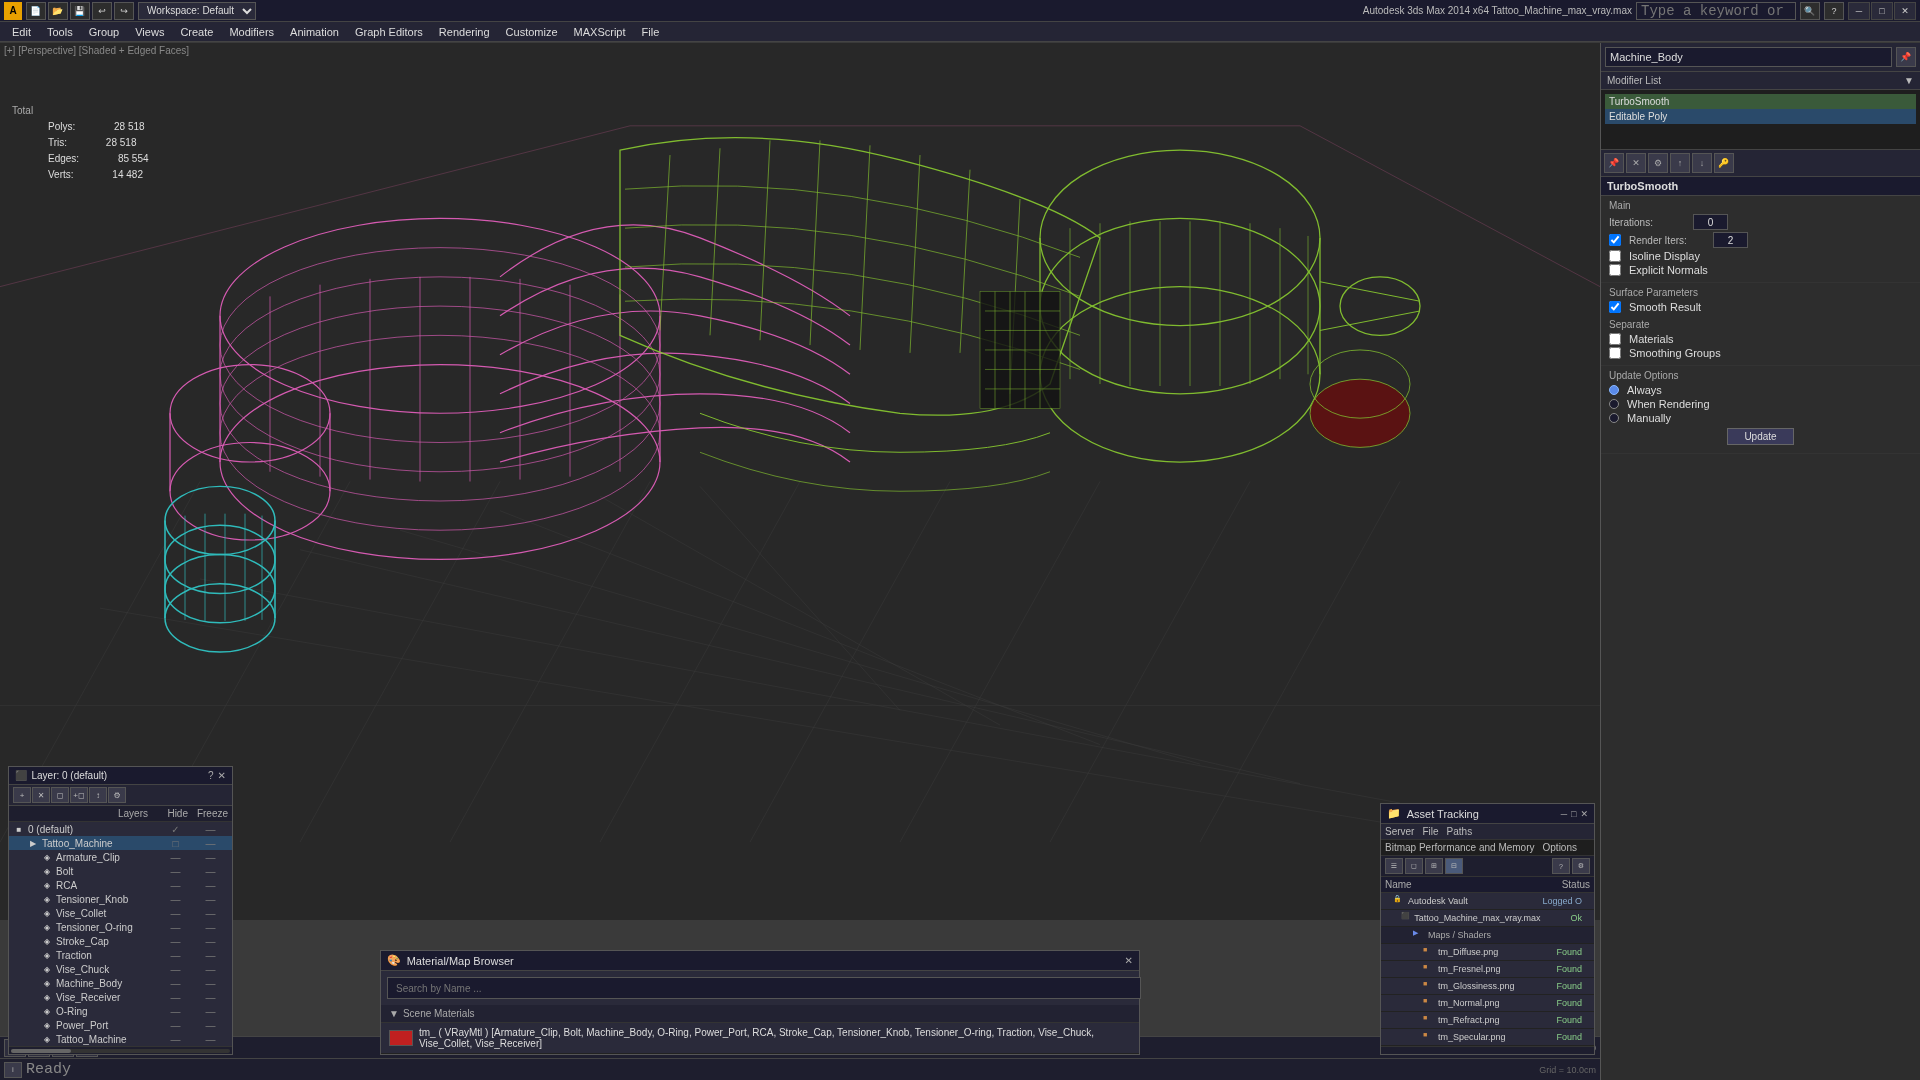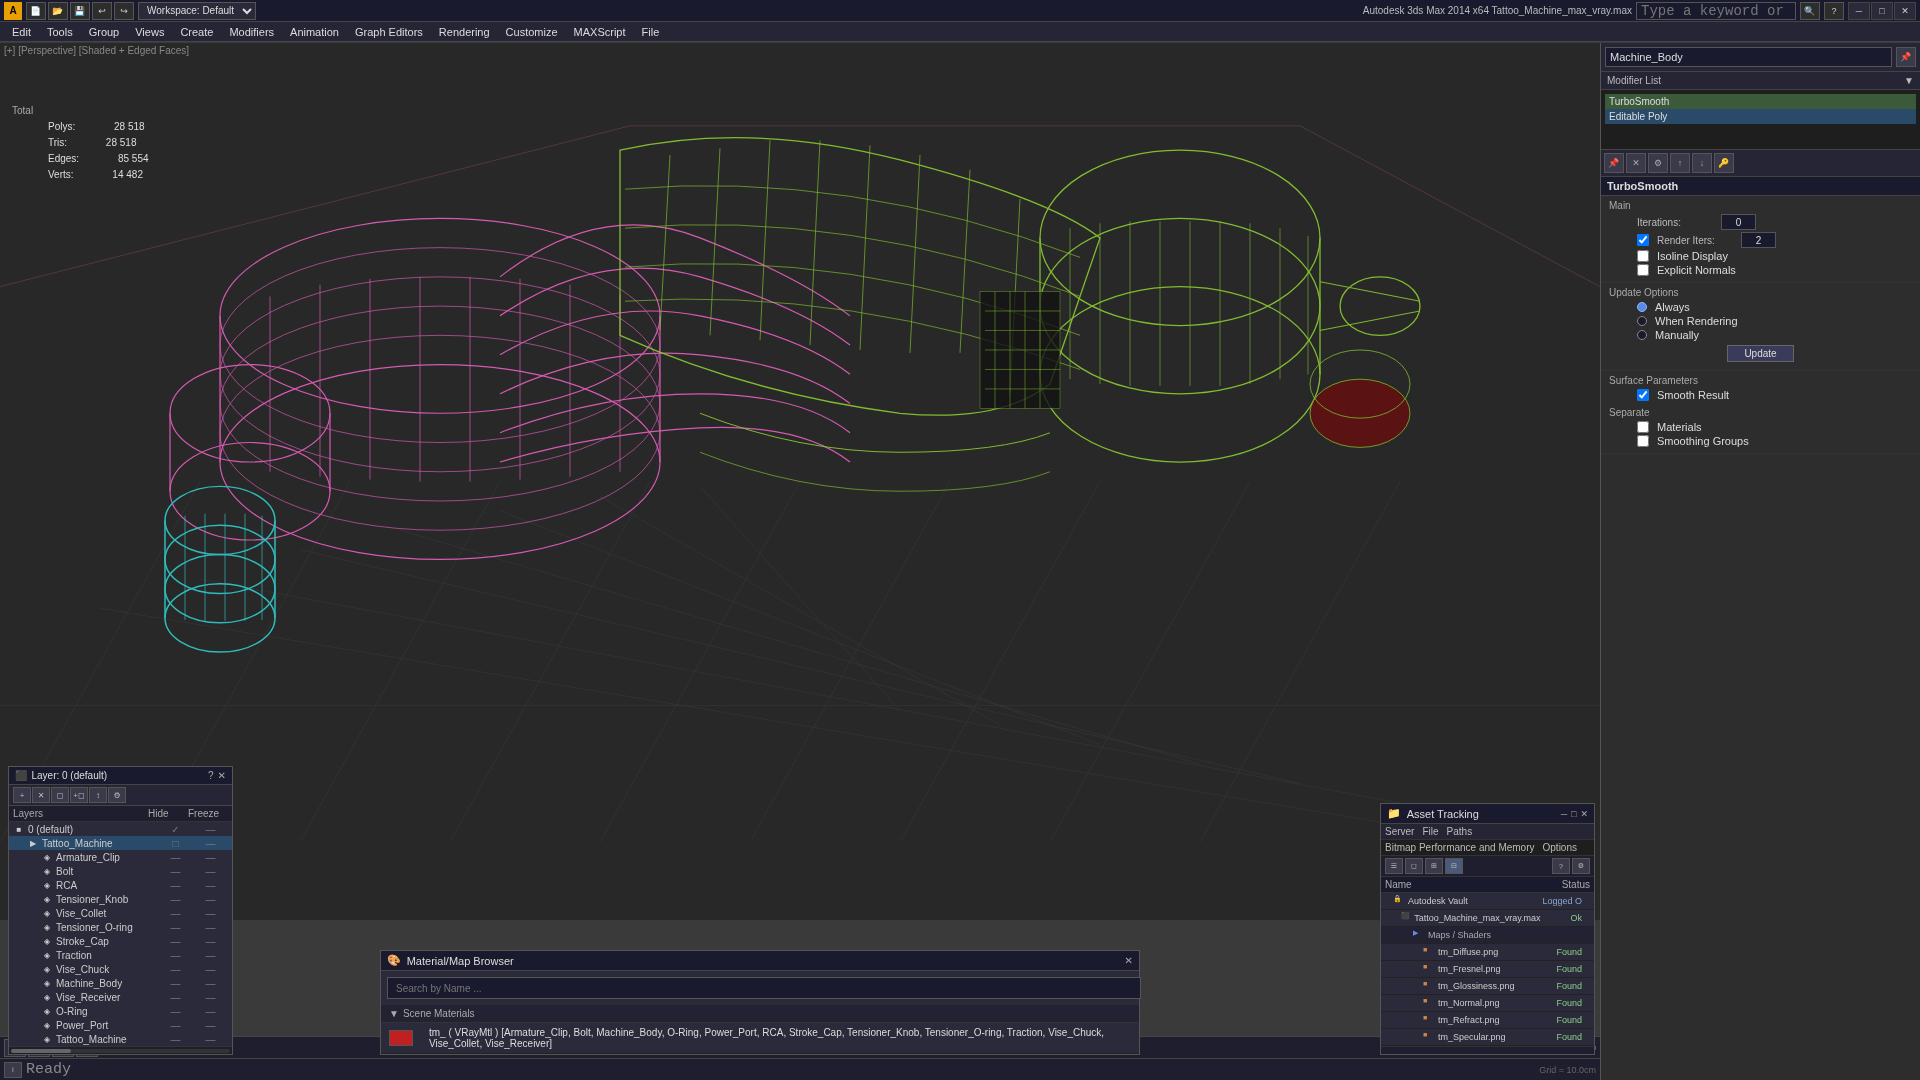--- a/index.html
+++ b/index.html
@@ -211,21 +211,20 @@
     .rpanel-section-title {
       font-size: 10px;
       color: #aaa;
       margin-bottom: 3px;
     }
     .rpanel-row {
       display: flex;
       align-items: center;
       margin-bottom: 2px;
       gap: 4px;
-      margin-left: 28px;
     }
     .rpanel-label {
       font-size: 10px;
       color: #bbb;
       min-width: 80px;
     }
     .rpanel-input {
       width: 35px;
       height: 16px;
       background: #1a1a2e;
@@ -325,21 +324,21 @@
     }
     .layers-header {
       display: flex;
       padding: 2px 4px;
       background: #1e1e2e;
       border-bottom: 1px solid #333;
       font-size: 10px;
       color: #aaa;
     }
     .layers-header span:first-child { flex: 1; }
-    .layers-header span { width: 40px; text-align: left; }
+    .layers-header span { width: 40px; text-align: right; }
     .layers-list {
       overflow-y: auto;
       max-height: 260px;
     }
     .layer-item {
       display: flex;
       align-items: center;
       padding: 1px 4px;
       font-size: 10px;
       color: #ccc;
@@ -431,21 +430,21 @@
       padding: 4px 8px;
       gap: 6px;
       border-bottom: 1px solid #222;
     }
     .mat-swatch {
       width: 24px; height: 16px;
       background: #888;
       border: 1px solid #555;
     }
     .mat-swatch.red { background: #c02020; }
-    .mat-item-text { font-size: 10px; color: #ddd; flex: 1; margin-left: 10px; }
+    .mat-item-text { font-size: 10px; color: #ddd; flex: 1; }
 
     
     #asset-tracking {
       position: absolute;
       right: 325px;
       bottom: 25px;
       width: 215px;
       background: #2a2a3a;
       border: 1px solid #555;
       z-index: 10;
@@ -821,51 +820,51 @@
       <input type="checkbox" class="rpanel-checkbox" style="">
       <label>Isoline Display</label>
     </div>
     <div class="rpanel-row">
       <input type="checkbox" class="rpanel-checkbox" style="">
       <label>Explicit Normals</label>
     </div>
   </div>
 
   <div class="rpanel-section">
+    <div class="rpanel-section-title">Surface Parameters</div>
+    <div class="rpanel-row">
+      <input type="checkbox" class="rpanel-checkbox" checked="" style="">
+      <label>Smooth Result</label>
+    </div>
+    <div class="rpanel-section-title" style="padding-top:4px;">Separate</div>
+    <div class="rpanel-row">
+      <input type="checkbox" class="rpanel-checkbox" style="">
+      <label>Materials</label>
+    </div>
+    <div class="rpanel-row">
+      <input type="checkbox" class="rpanel-checkbox" style="">
+      <label>Smoothing Groups</label>
+    </div>
+  </div>
+
+  <div class="rpanel-section">
     <div class="rpanel-section-title">Update Options</div>
     <div class="rpanel-row">
       <span class="radio-btn checked"></span>
       <label>Always</label>
     </div>
     <div class="rpanel-row">
       <span class="radio-btn"></span>
       <label>When Rendering</label>
     </div>
     <div class="rpanel-row">
       <span class="radio-btn"></span>
       <label>Manually</label>
     </div>
     <button class="update-btn">Update</button>
-  </div>
-
-  <div class="rpanel-section">
-    <div class="rpanel-section-title">Surface Parameters</div>
-    <div class="rpanel-row">
-      <input type="checkbox" class="rpanel-checkbox" checked="" style="">
-      <label>Smooth Result</label>
-    </div>
-    <div class="rpanel-section-title" style="padding-top:4px;">Separate</div>
-    <div class="rpanel-row">
-      <input type="checkbox" class="rpanel-checkbox" style="">
-      <label>Materials</label>
-    </div>
-    <div class="rpanel-row">
-      <input type="checkbox" class="rpanel-checkbox" style="">
-      <label>Smoothing Groups</label>
-    </div>
   </div>
 </div>
 
 <div id="layers-panel">
   <div class="layers-title-bar">
     <div class="layers-title">
       <span>⬛</span>
       <span>Layer: 0 (default)</span>
     </div>
     <div style="display:flex; gap:4px;">

